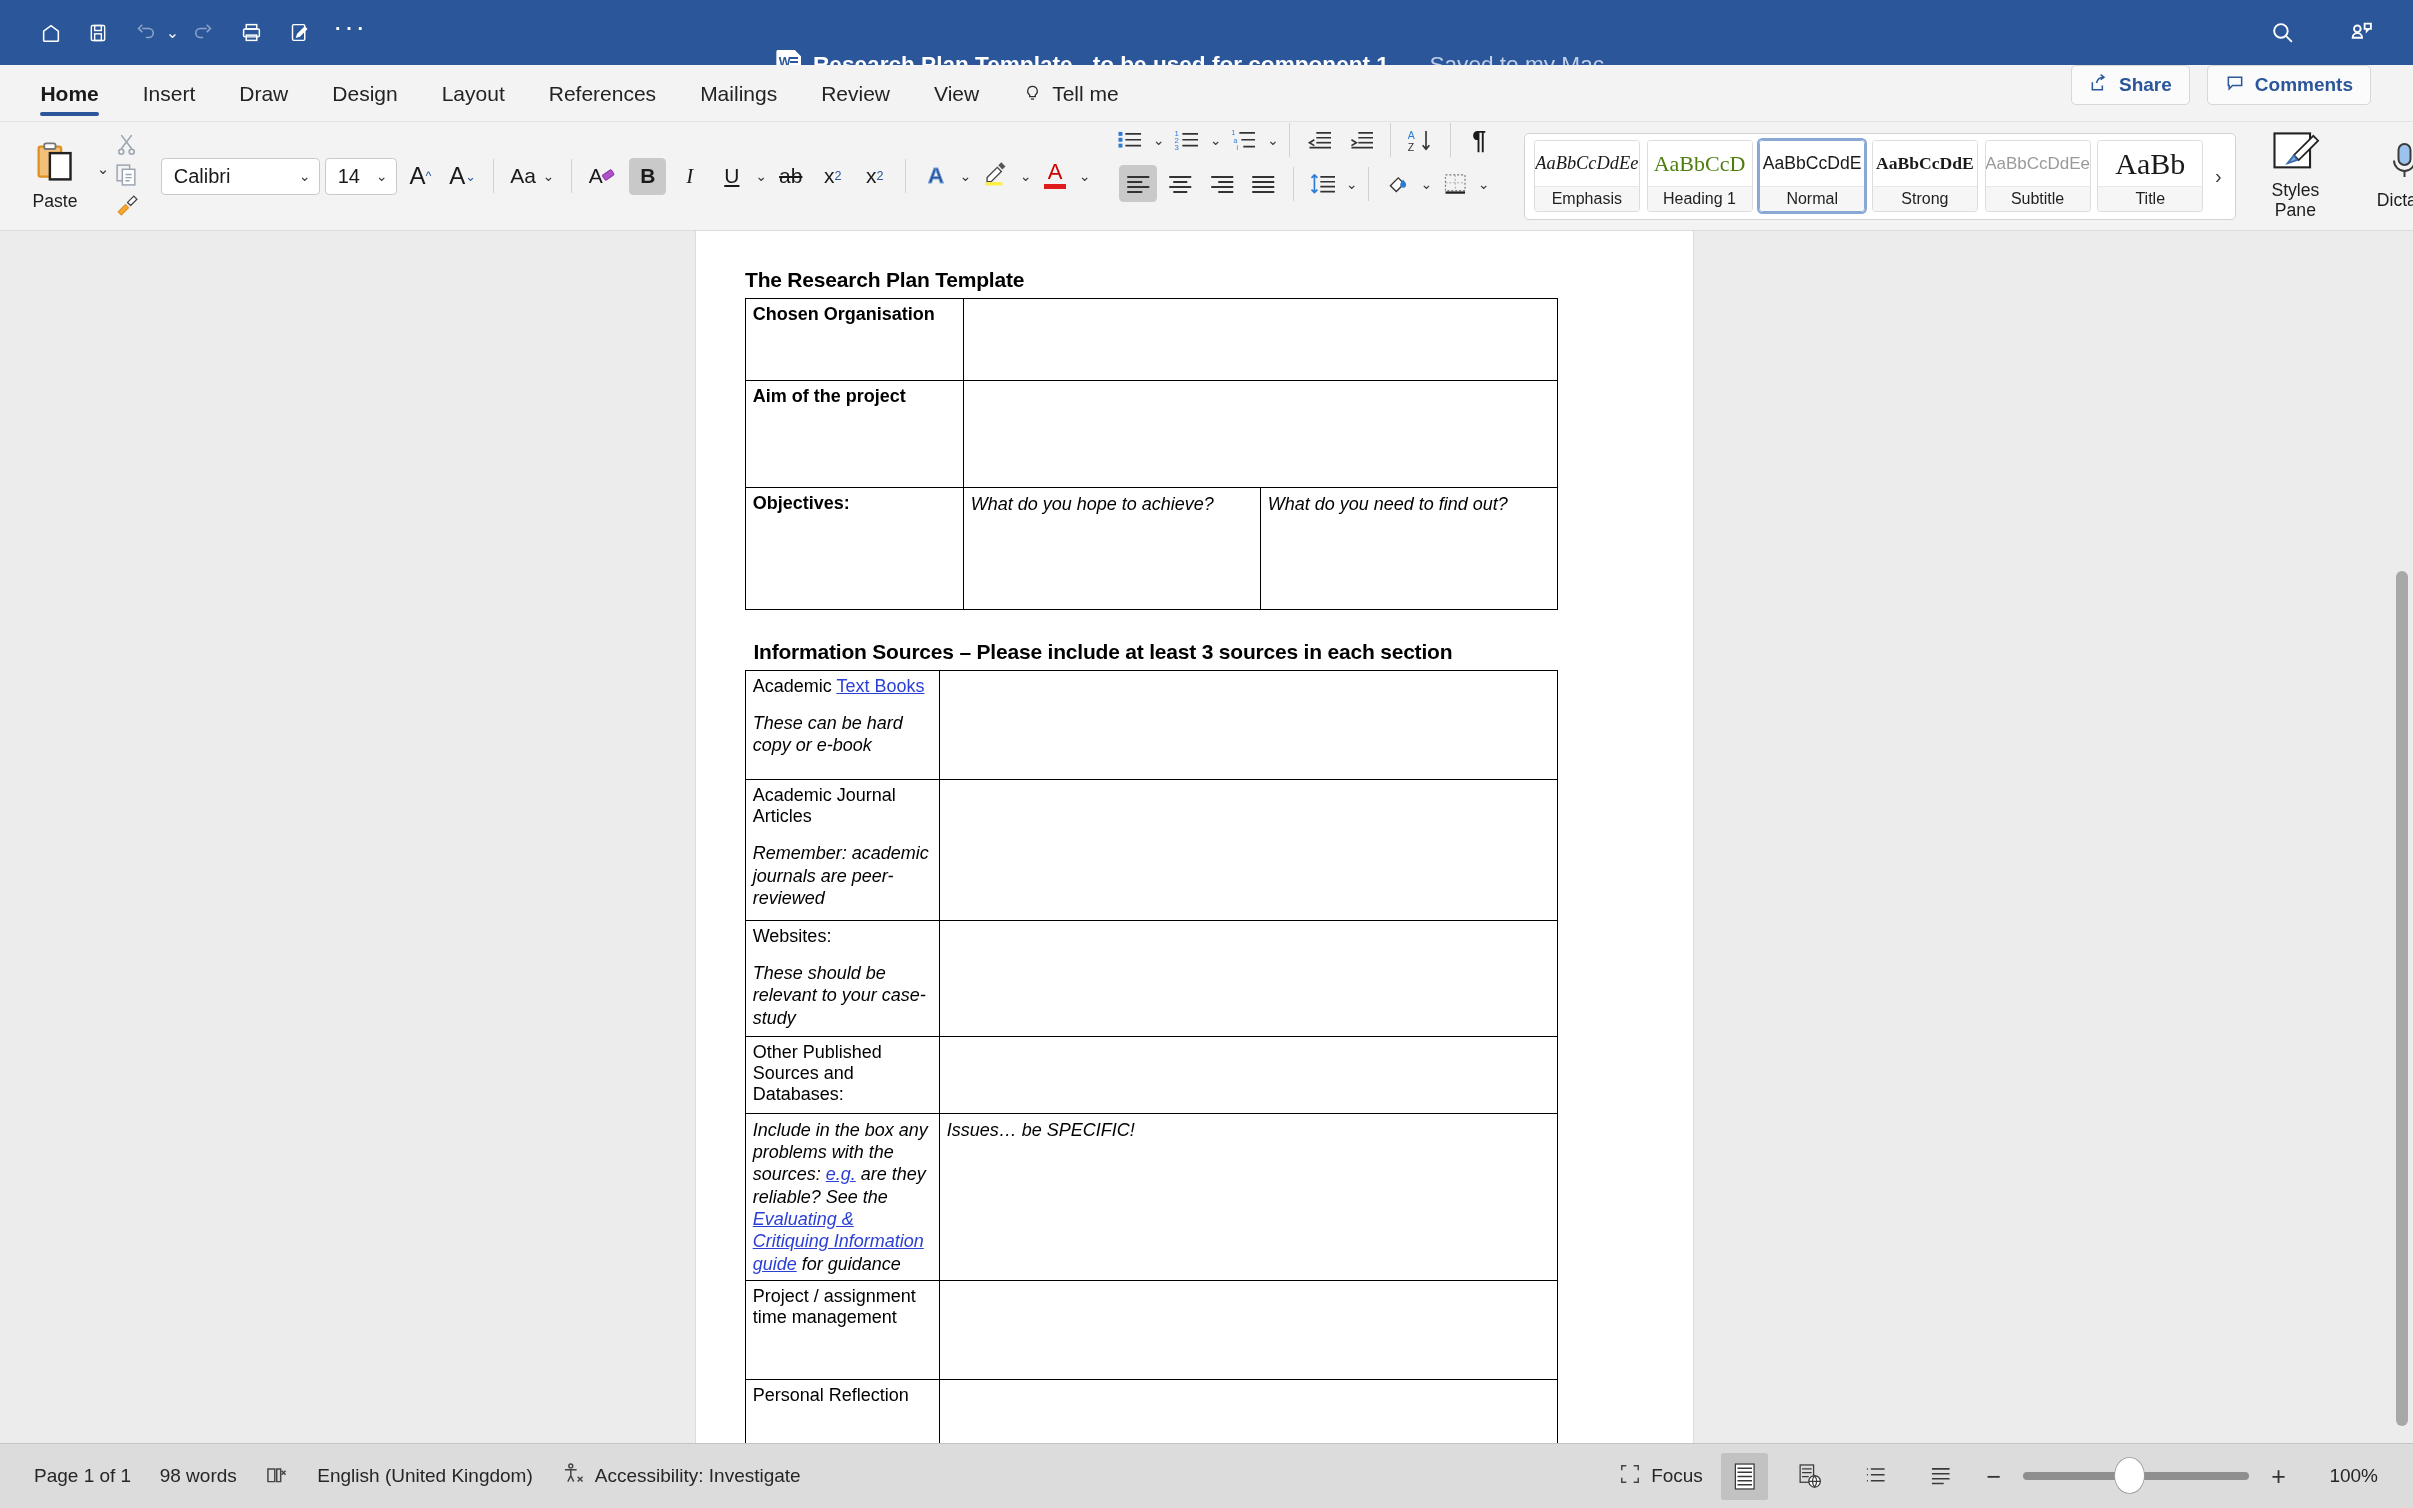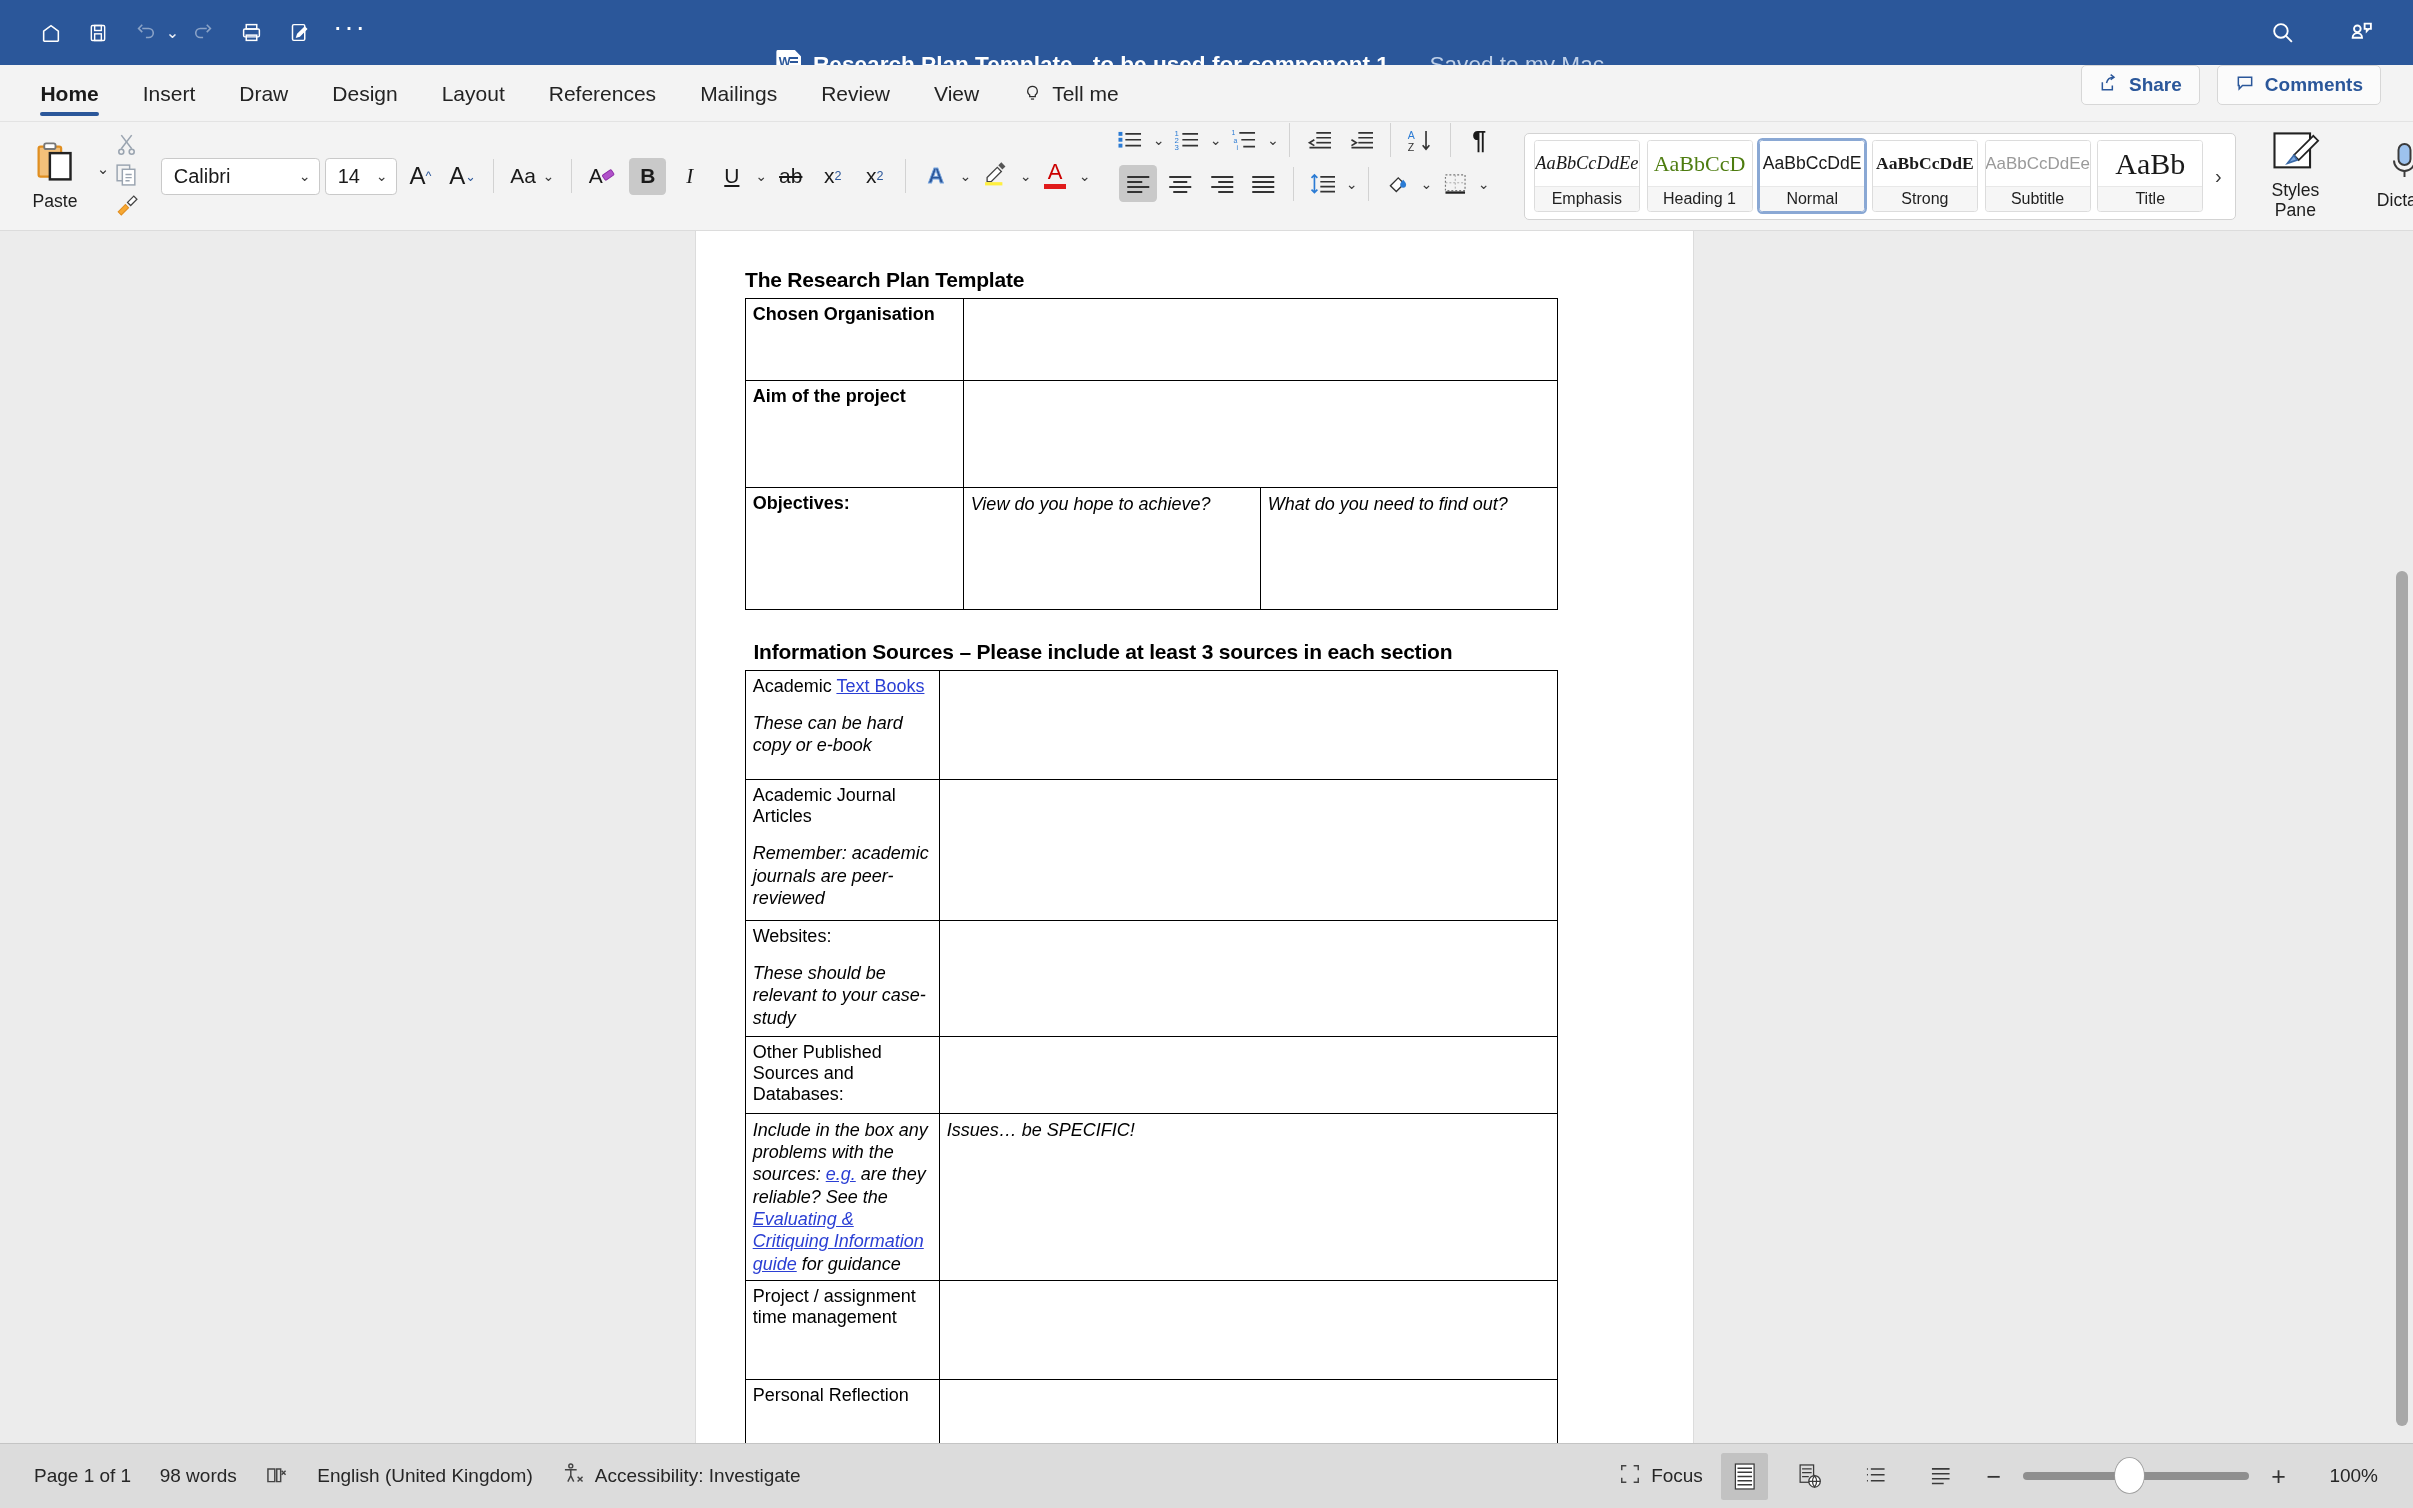--- a/index.html
+++ b/index.html
@@ -64,21 +64,21 @@
   .tab {
     position: relative; height: 57px; display: flex; align-items: center;
     padding: 0 22px; font-size: 21px; color: #232323; white-space: nowrap;
   }
   .tab.active { font-weight: bold; color: #1a1a1a; }
   .tab.active::after {
     content: ""; position: absolute; left: 22px; right: 22px; bottom: 5.9px;
     height: 4.2px; border-radius: 2.5px; background: #2b579a;
   }
   .tab .bulb { margin-right: 10px; display:flex; align-items:center;}
-  .tabbar-right { margin-left: auto; display: flex; align-items: center; gap: 17px; padding-right: 32px; }
+  .tabbar-right { margin-left: auto; display: flex; align-items: center; gap: 17px; padding-right: 42px; }
   .pill {
     height: 40px; display: flex; align-items: center; gap: 10px;
     padding: 0 17px; border: 0.8px solid #d7d7d7; border-radius: 5px;
     background: #fbfbfb; font-size: 19px; font-weight: bold; color: #2b579a;
   }
 
   
   .ribbon {
     position: absolute; top: 122px; left: 0;
     width: 2413px; height: 109px;
@@ -672,21 +672,21 @@
           <td style="height:107px;">
             <div class="c-label b">Aim of the project</div>
           </td>
           <td colspan="2"></td>
         </tr>
         <tr>
           <td style="height:122px;">
             <div class="c-label b">Objectives:</div>
           </td>
           <td style="width:297px;">
-            <div class="c-ital">View do you hope to achieve?</div>
+            <div class="c-ital">What do you hope to achieve?</div>
           </td>
           <td>
             <div class="c-ital">What do you need to find out?</div>
           </td>
         </tr>
       </tbody>
         </table>
 
       <div class="doc-h sec">Information Sources – Please include at least 3 sources in each section</div>
 

